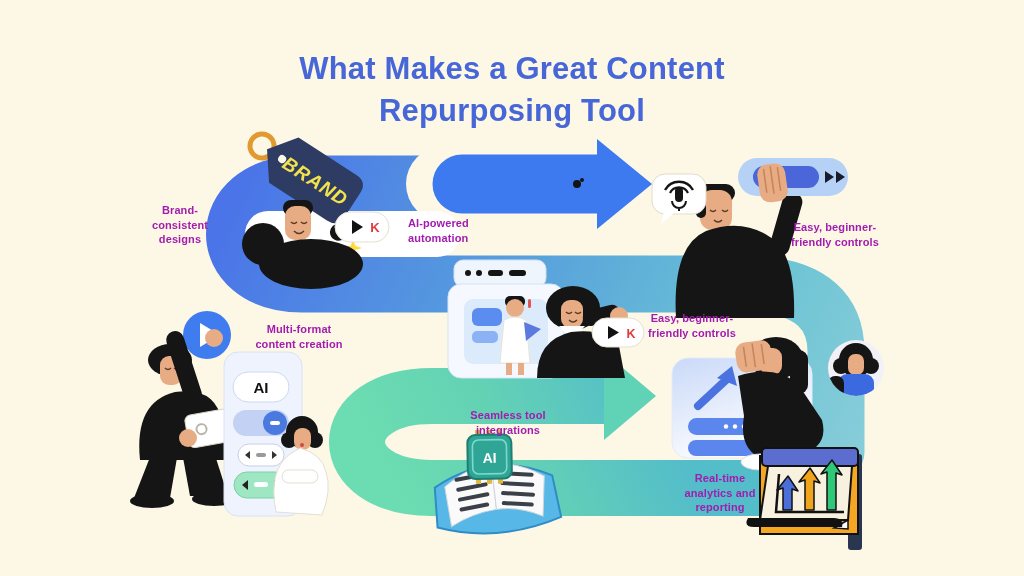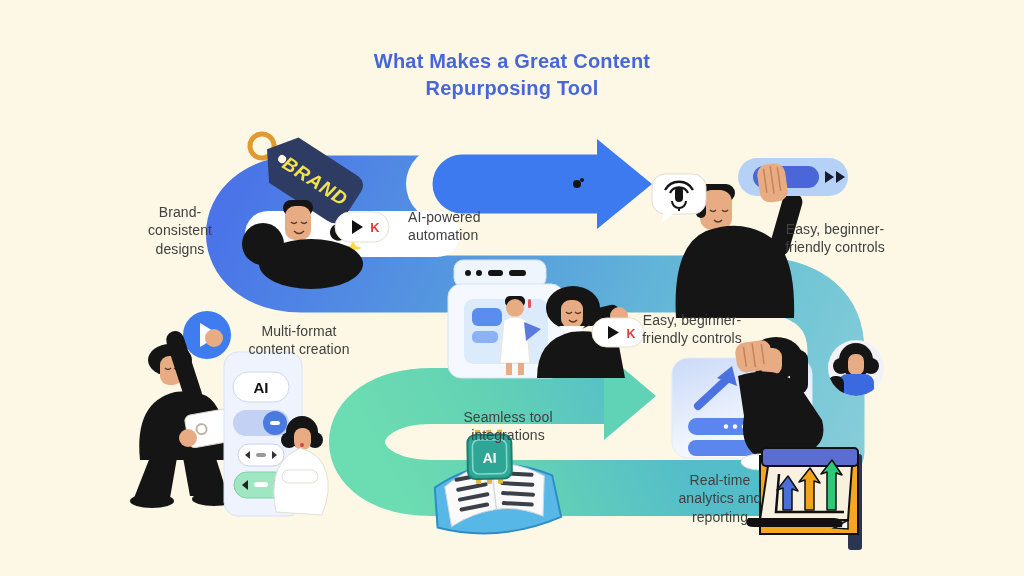--- a/index.html
+++ b/index.html
@@ -4,27 +4,27 @@
 <style>
   html,body{margin:0;padding:0;}
   body{
     width:1024px;height:576px;position:relative;overflow:hidden;
     background:#fdf8e6;
     font-family:"Liberation Sans", sans-serif;
   }
   #scene{position:absolute;left:0;top:0;}
   .label{
     position:absolute;
-    font-weight:400;font-size:14px;line-height:1.32;
-    color:#404040;text-align:center;white-space:pre-line;
+    font-weight:700;font-size:11px;line-height:1.32;
+    color:#a21caf;text-align:center;white-space:pre-line;
     letter-spacing:.1px;z-index:5;
   }
   .title{
     position:absolute;left:0;right:0;top:48px;margin:auto;width:620px;
-    font-weight:700;font-size:20px;line-height:1.35;letter-spacing:.2px;
+    font-weight:700;font-size:31px;line-height:1.35;letter-spacing:.2px;
     color:#4767d9;text-align:center;white-space:pre-line;z-index:5;
   }
 </style>
 </head>
 <body>
 
 <svg id="scene" width="1024" height="576" viewBox="0 0 1024 576">
   <defs>
     <linearGradient id="gradBlue" gradientUnits="userSpaceOnUse" x1="250" y1="160" x2="860" y2="440">
       <stop offset="0" stop-color="#4a74e8"></stop>
@@ -286,21 +286,21 @@
   </g>
 </svg>
 
 <div class="title">What Makes a Great Content
 Repurposing Tool</div>
 
 <div class="label" style="left:120px;top:203px;width:120px;">Brand-
 consistent
 designs</div>
 
-<div class="label" style="left:408px;top:208px;width:120px;text-align:left;">AI-powered
+<div class="label" style="left:408px;top:216px;width:120px;text-align:left;">AI-powered
 automation</div>
 
 <div class="label" style="left:768px;top:220px;width:134px;">Easy, beginner-
 friendly controls</div>
 
 <div class="label" style="left:233px;top:322px;width:132px;">Multi-format
 content creation</div>
 
 <div class="label" style="left:628px;top:311px;width:128px;">Easy, beginner-
 friendly controls</div>

